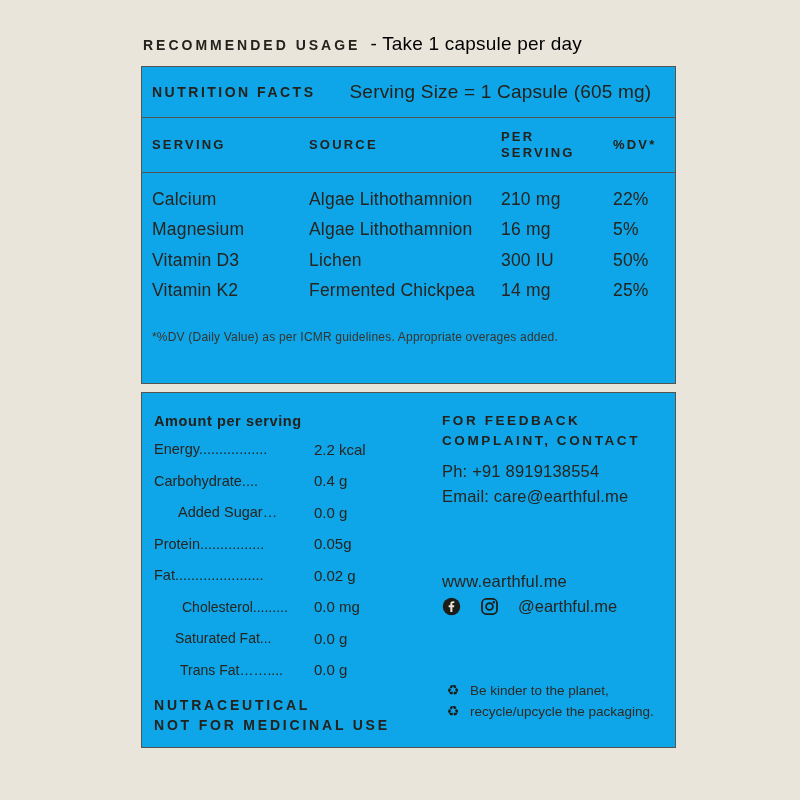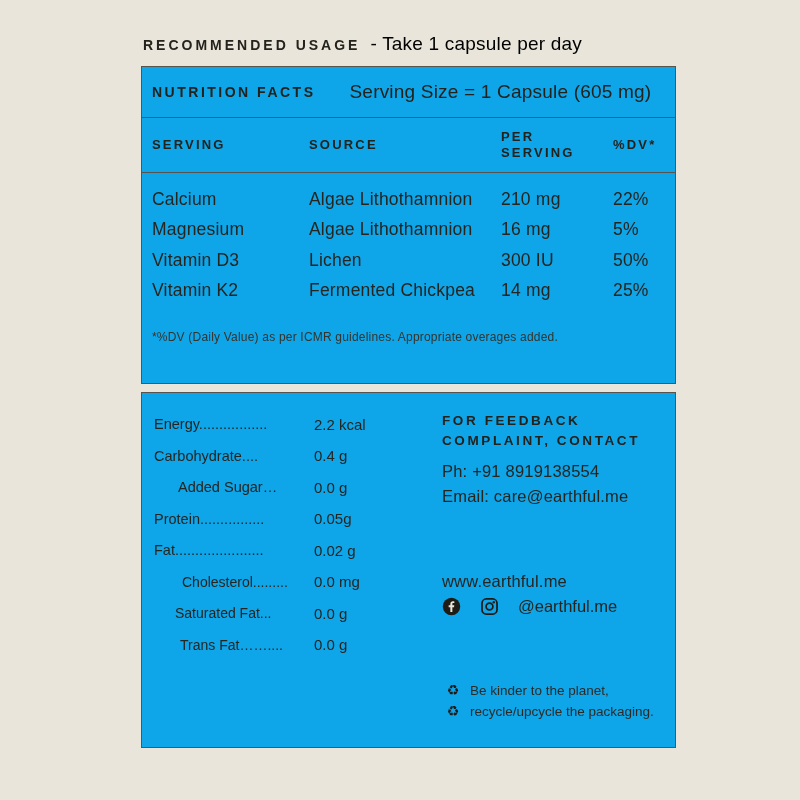--- a/index.html
+++ b/index.html
@@ -168,20 +168,21 @@
       <span>25%</span>
     </div>
   </div>
 
   <div class="footnote">*%DV (Daily Value) as per ICMR guidelines. Appropriate overages added.</div>
 </div>
 
 <div class="box bottom-box">
 
   <div class="amounts">
+    <div class="amounts-title">Amount per serving</div>
 
     <div class="amount-row">
       <span class="a-label">Energy.................</span>
       <span class="a-value">2.2 kcal</span>
     </div>
     <div class="amount-row">
       <span class="a-label">Carbohydrate....</span>
       <span class="a-value">0.4 g</span>
     </div>
     <div class="amount-row ind1">
@@ -203,20 +204,24 @@
     <div class="amount-row ind3">
       <span class="a-label">Saturated Fat...</span>
       <span class="a-value">0.0 g</span>
     </div>
     <div class="amount-row ind4">
       <span class="a-label">Trans Fat……....</span>
       <span class="a-value">0.0 g</span>
     </div>
   </div>
 
+  <div class="disclaimer">
+    <div>NUTRACEUTICAL</div>
+    <div>NOT FOR MEDICINAL USE</div>
+  </div>
 
   <div class="contact">
     <div class="c-heading">FOR FEEDBACK</div>
     <div class="c-heading">COMPLAINT, CONTACT</div>
     <div class="c-line c-phone">Ph: +91 8919138554</div>
     <div class="c-line">Email: care@earthful.me</div>
     <div class="c-line website">www.earthful.me</div>
     <div class="social-row">
       <span>
         <svg width="19" height="19" viewBox="0 0 24 24">

